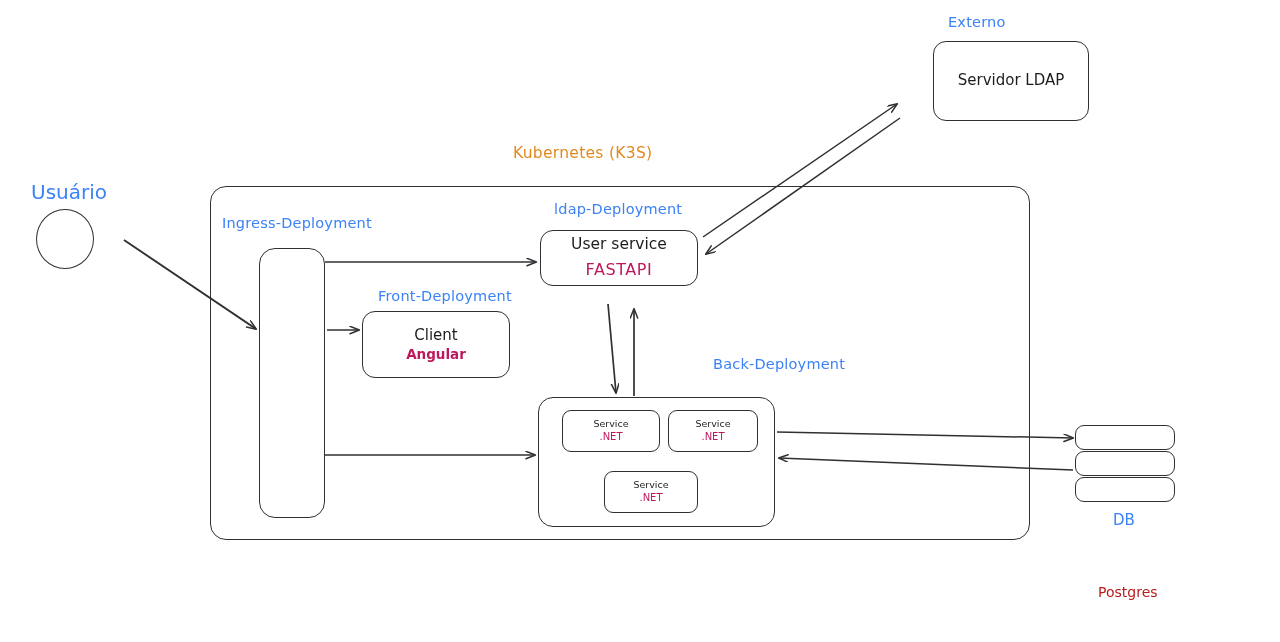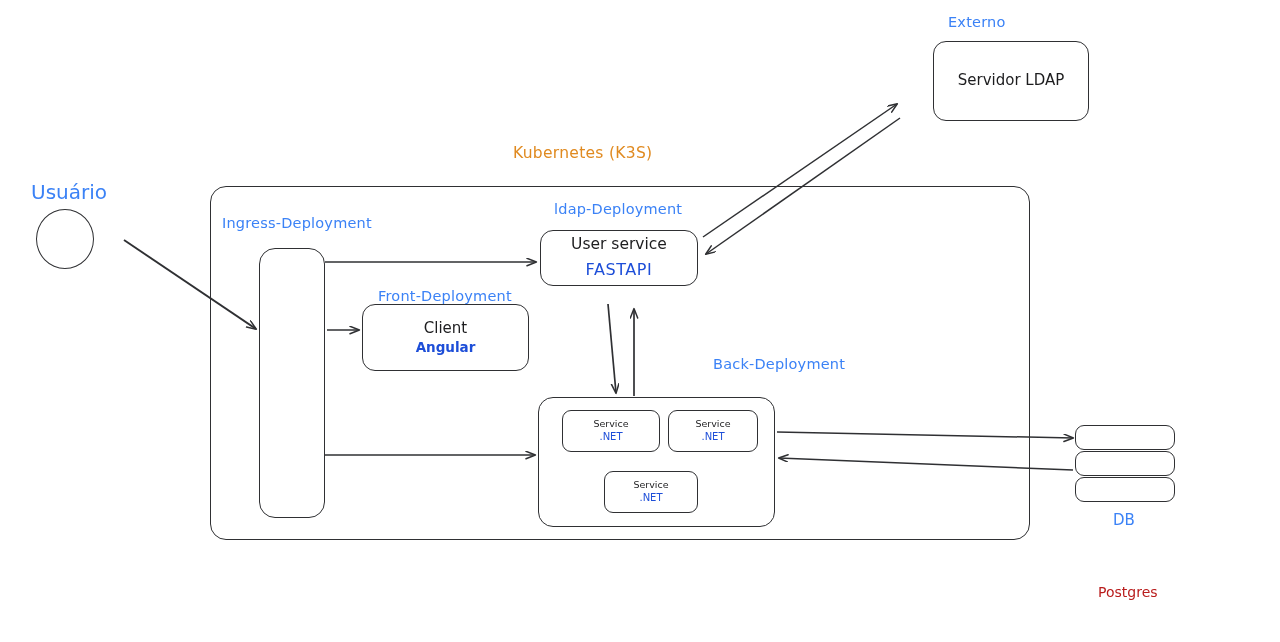--- a/index.html
+++ b/index.html
@@ -69,21 +69,21 @@
     font-size: 14px;
     text-align: center;
     margin-top: 33px;
   }
   .node-title {
     font-size: 15px;
     color: #1d1d1f;
     line-height: 1.15;
   }
   .node-tech {
-    color: #1d4ed8;
+    color: #be185d;
     line-height: 1.15;
   }
   .usuario-circle {
     position: absolute;
     box-sizing: border-box;
     border: 1.7px solid #2f3033;
     border-radius: 50%;
     background: #ffffff;
   }
   .db-slab {
@@ -136,21 +136,21 @@
   <div class="lbl lbl-cluster" style="left:513px; top:144px;">Kubernetes (K3S)</div>
 
   <div class="grp" style="left:210px; top:186px; width:820px; height:354px; border-radius:16px;"></div>
 
   <div class="lbl lbl-group" style="left:222px; top:215px;">Ingress-Deployment</div>
 
   <div class="node" style="left:259px; top:248px; width:66px; height:270px; border-radius:16px;"></div>
 
   <div class="lbl lbl-group" style="left:378px; top:288px;">Front-Deployment</div>
 
-  <div class="node" style="left:362px; top:304px; width:167px; height:67px; border-radius:13px;">
+  <div class="node" style="left:362px; top:311px; width:148px; height:67px; border-radius:13px;">
     <div class="node-title">Client</div>
     <div class="node-tech" style="font-size:13.5px; margin-top:3px;font-weight:bold;">Angular</div>
   </div>
 
   <div class="lbl lbl-group" style="left:554px; top:201px;">ldap-Deployment</div>
 
   <div class="node" style="left:540px; top:230px; width:158px; height:56px; border-radius:13px;">
     <div class="node-title" style="font-size:15.5px;">User service</div>
     <div class="node-tech" style="font-size:16px; margin-top:7px; letter-spacing:0.6px;">FASTAPI</div>
   </div>

